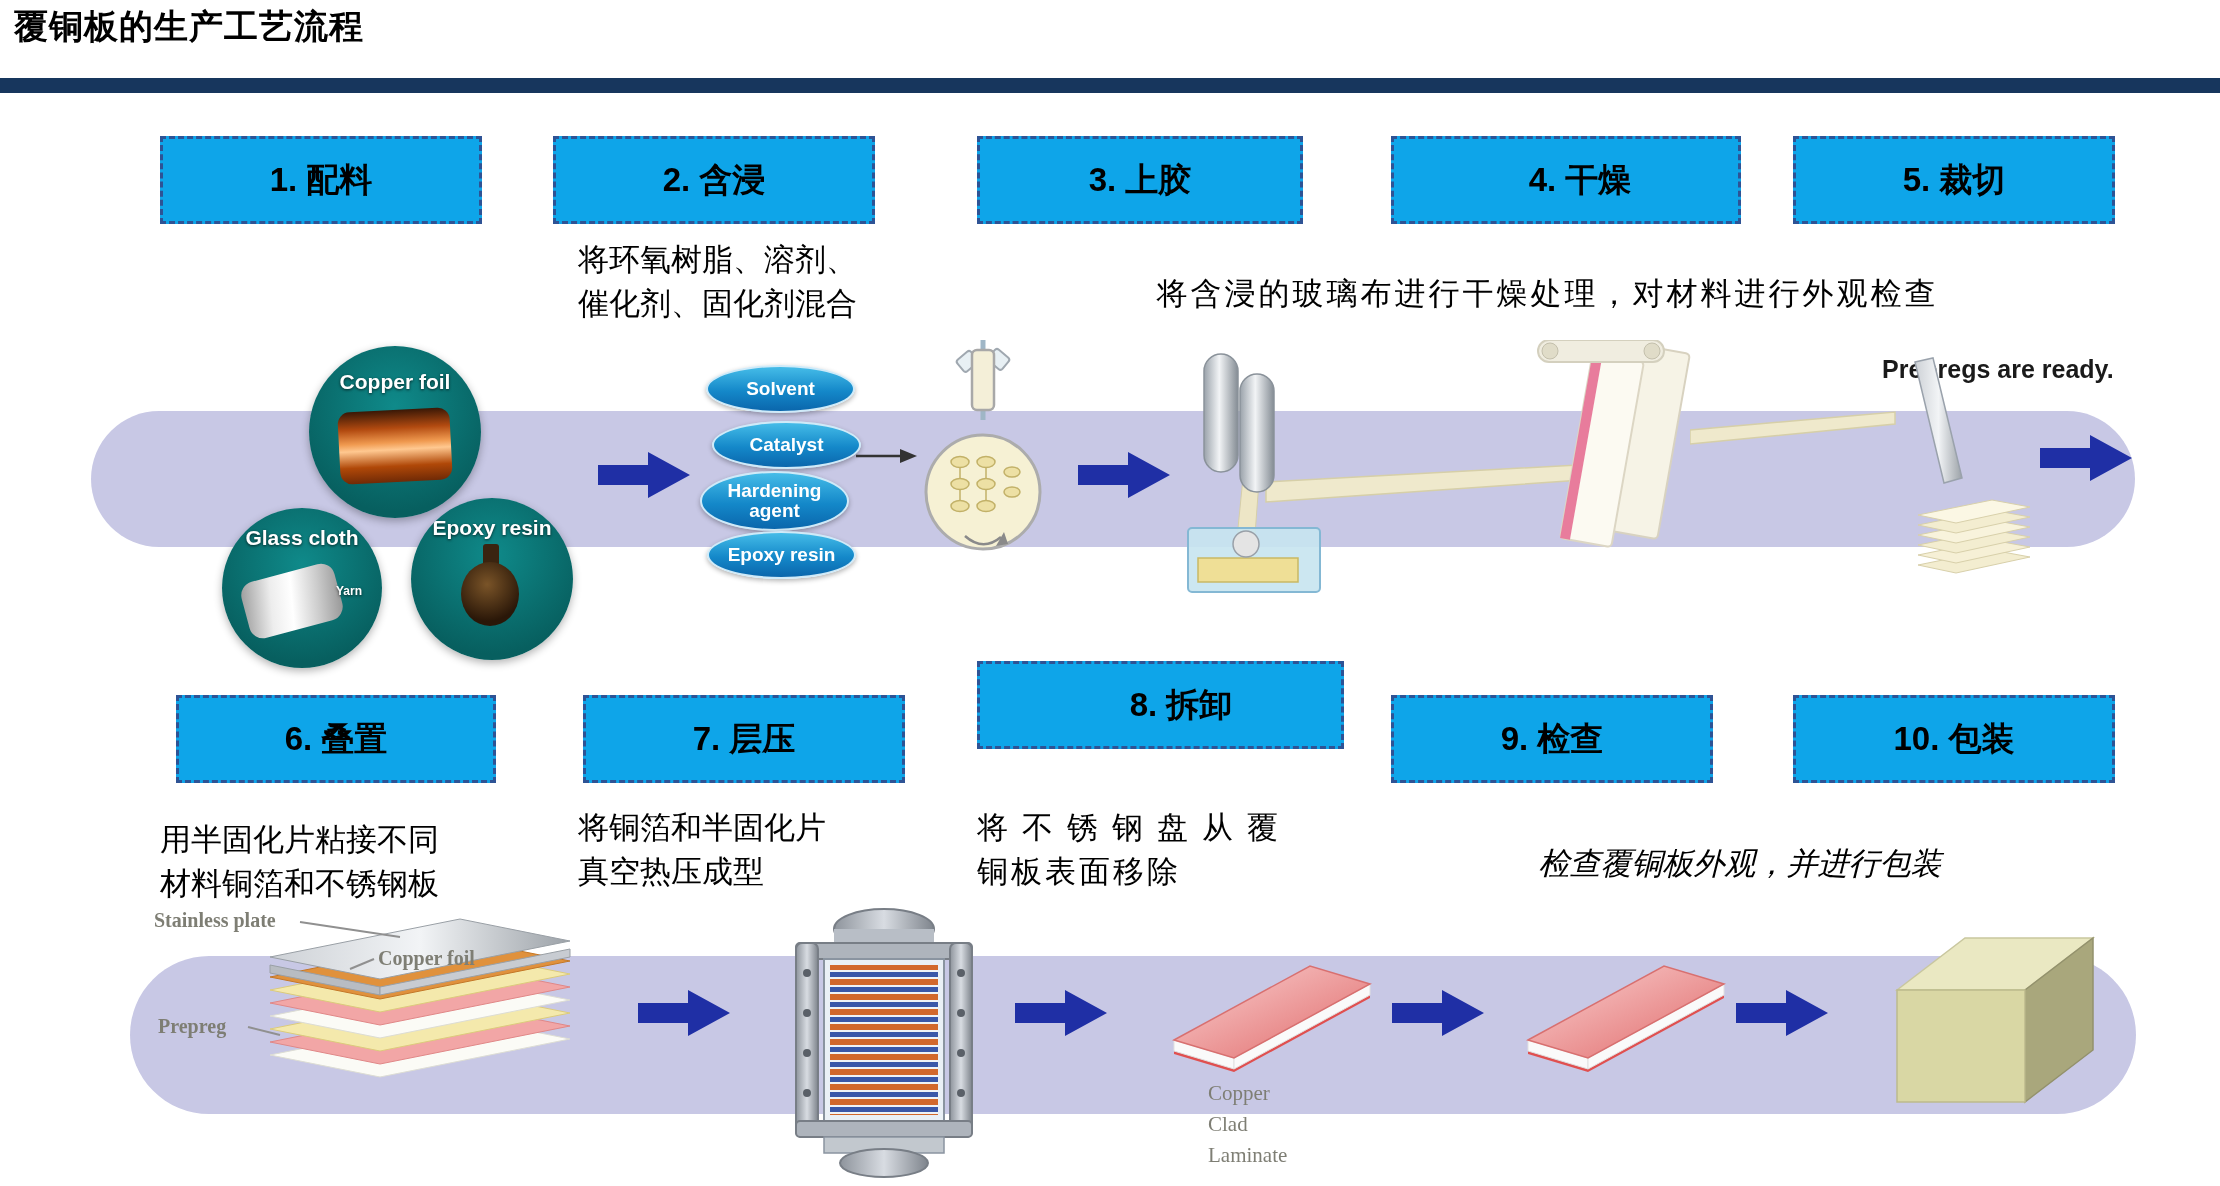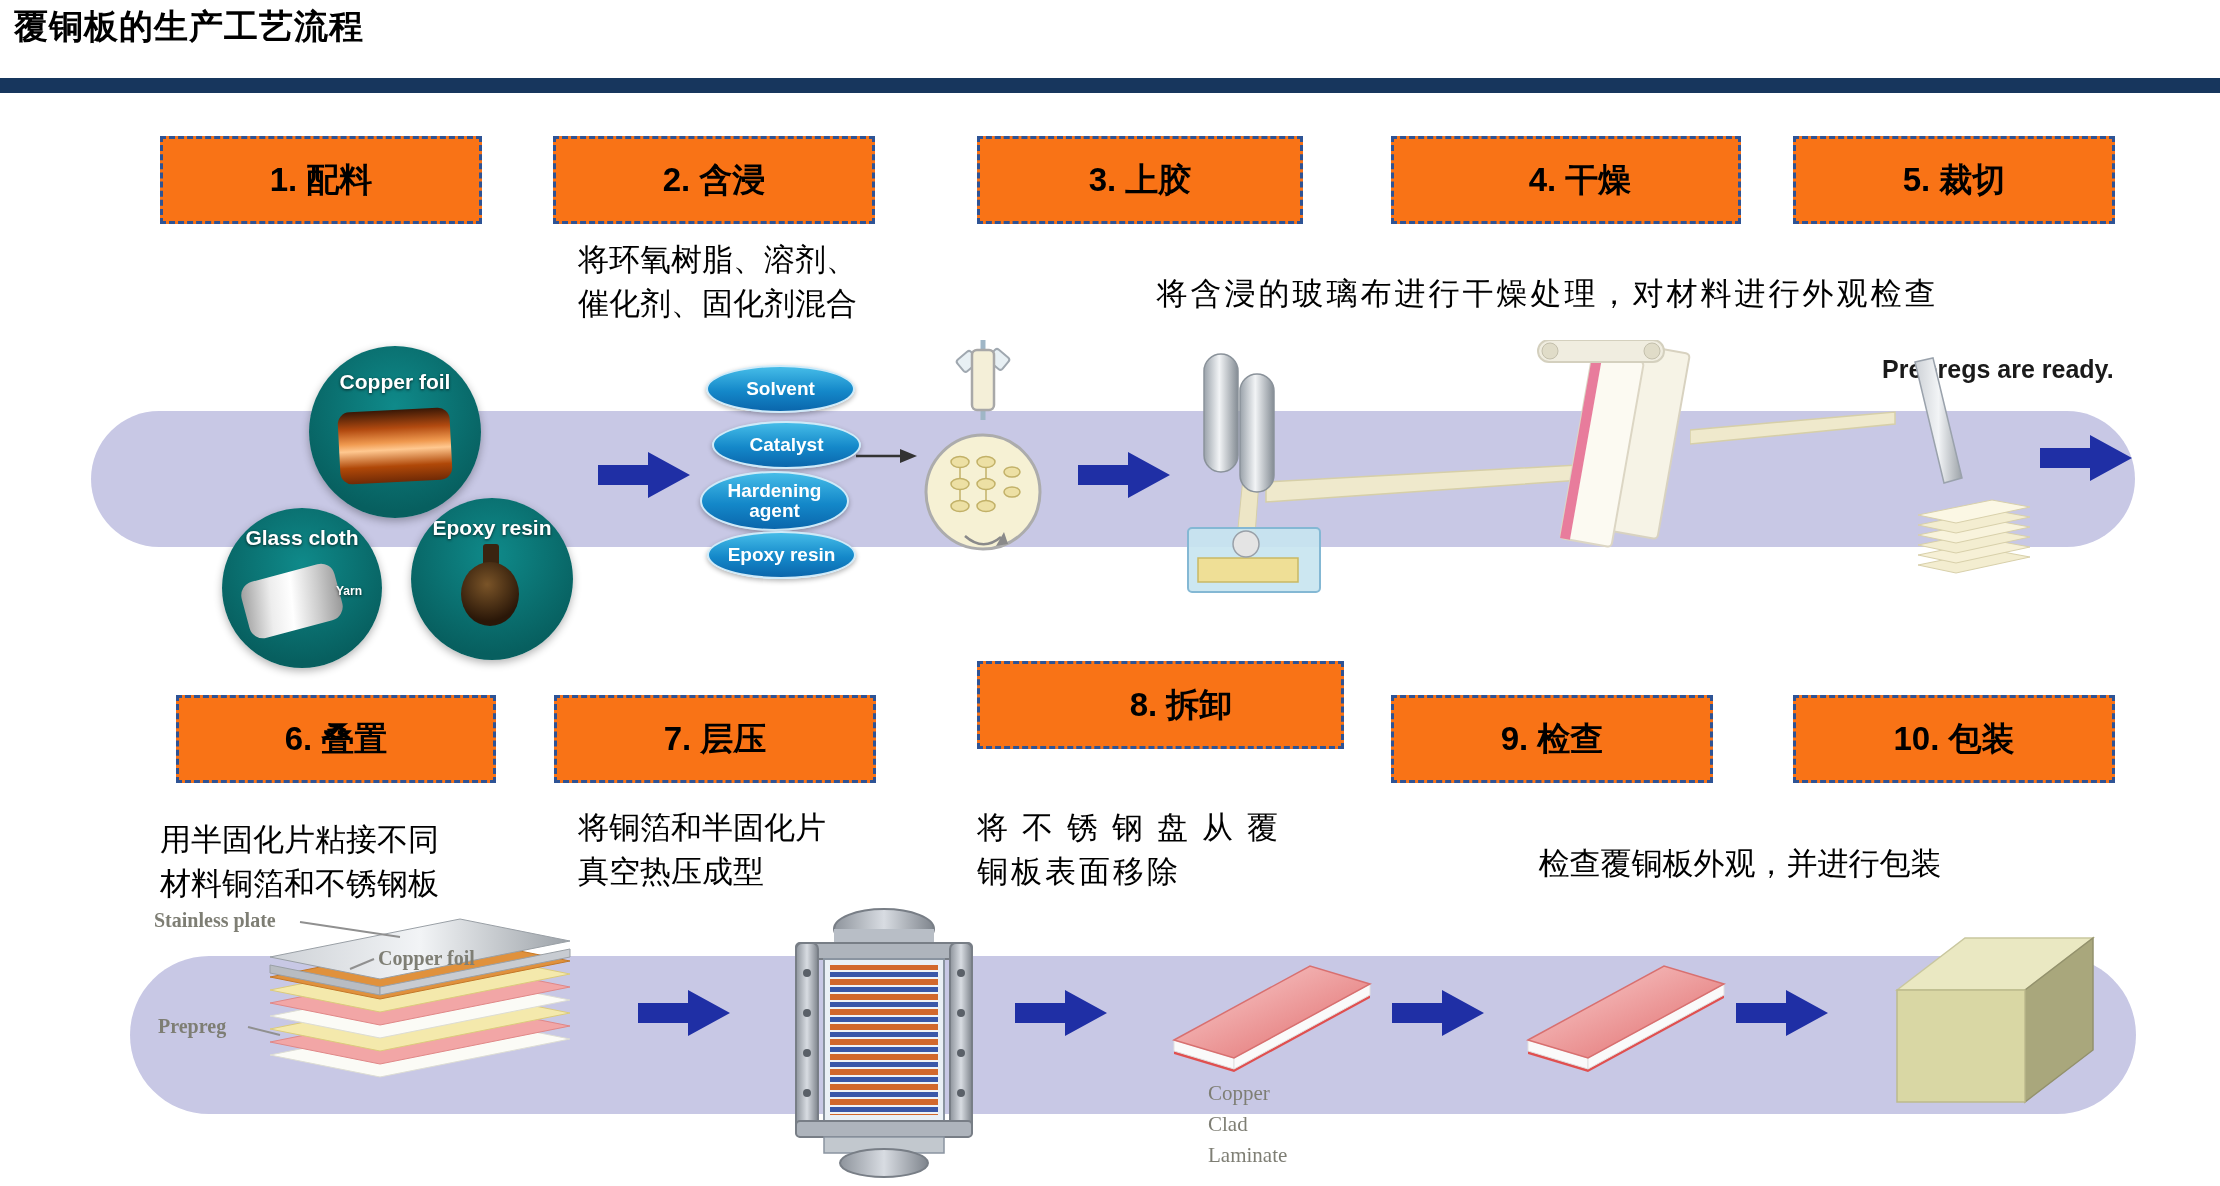--- a/index.html
+++ b/index.html
@@ -1,21 +1,21 @@
 <!DOCTYPE html>
 <html><head>
 <meta charset="utf-8">
 <style>
   html,body{margin:0;padding:0;background:#fff;}
   .page{position:relative;width:2220px;height:1186px;background:#fff;overflow:hidden;font-family:"Liberation Sans",sans-serif;}
   .abs{position:absolute;}
   .page-title{position:absolute;left:14px;top:4px;font-size:34px;font-weight:bold;color:#000;letter-spacing:1px;}
   .title-bar{position:absolute;left:0;top:78px;width:2220px;height:15px;background:#17365D;}
   .band{position:absolute;background:#C8C8E5;border-radius:80px;}
-  .step-box{position:absolute;height:82px;background:#f97316;border:3px dashed #2E5395;display:flex;align-items:center;justify-content:center;}
+  .step-box{position:absolute;height:82px;background:#0ea5e9;border:3px dashed #2E5395;display:flex;align-items:center;justify-content:center;}
   .step-box span{font-size:33px;font-weight:bold;color:#000;}
   .desc{position:absolute;font-size:31px;line-height:44px;color:#000;}
   .center{text-align:center;}
   .arrow{position:absolute;}
   .mat-circle{position:absolute;border-radius:50%;background:radial-gradient(circle at 50% 35%, #0F8A8A, #075F5F 75%);overflow:hidden;box-shadow:0 3px 8px rgba(0,0,0,.3);}
   .mat-label{position:absolute;width:100%;text-align:center;color:#fff;font-weight:bold;font-size:21px;text-shadow:0 1px 3px rgba(0,0,0,.7);}
   .yarn-label{position:absolute;color:#fff;font-weight:bold;font-size:12px;text-shadow:0 1px 3px rgba(0,0,0,.7);}
   .chem-pill{position:absolute;width:145px;height:44px;border-radius:50%;background:linear-gradient(180deg,#45BCE8 0%,#1488C9 55%,#0A66AC 100%);border:2px solid #CFEAF8;color:#fff;font-weight:bold;font-size:19px;display:flex;align-items:center;justify-content:center;text-align:center;line-height:1.05;box-shadow:0 2px 5px rgba(0,0,0,.3);}
   .prepregs{position:absolute;font-size:25px;font-weight:bold;color:#1a1a1a;}
   .eng-label{position:absolute;font-family:"Liberation Serif",serif;font-weight:normal;font-size:21px;color:#7E7E74;line-height:31px;}
@@ -184,21 +184,21 @@
 
   <svg class="arrow" style="left:2040px;top:435px;" width="92" height="46" viewBox="0 0 92 46">
     <polygon points="0,13 50,13 50,0 92,23 50,46 50,33 0,33" fill="#1F2FA5"></polygon>
   </svg>
 
   <div class="band" style="left:130px;top:956px;width:2006px;height:158px;"></div>
 
   <div class="step-box" style="left:176px;top:695px;width:314px;">
       <span>6. 叠置</span>
     </div>
-  <div class="step-box" style="left:554px;top:695px;width:316px;">
+  <div class="step-box" style="left:583px;top:695px;width:316px;">
       <span>7. 层压</span>
     </div>
   <div class="step-box" style="left:977px;top:661px;width:320px;padding-left:41px;">
       <span>8. 拆卸</span>
     </div>
   <div class="step-box" style="left:1391px;top:695px;width:316px;">
       <span>9. 检查</span>
     </div>
   <div class="step-box" style="left:1793px;top:695px;width:316px;">
       <span>10. 包装</span>
@@ -209,21 +209,21 @@
     <div>材料铜箔和不锈钢板</div>
   </div>
   <div class="desc" style="left:578px;top:806px;">
     <div>将铜箔和半固化片</div>
     <div>真空热压成型</div>
   </div>
   <div class="desc" style="left:977px;top:806px;">
     <div style="letter-spacing:14px;">将不锈钢盘从覆</div>
     <div style="letter-spacing:3px;">铜板表面移除</div>
   </div>
-  <div class="desc center" style="left:1460px;top:842px;width:560px;">检查覆铜板外观，并进行包装</div>
+  <div class="desc center" style="left:1460px;top:842px;width:560px;font-style:italic;">检查覆铜板外观，并进行包装</div>
 
   <svg class="abs" style="left:150px;top:895px;" width="480" height="205" viewBox="0 0 480 205">
     <g stroke-width="1">
       <polygon points="120,160 310,122 420,144 230,182" fill="#FBFBF6" stroke="#DDDDD4"></polygon>
       <polygon points="120,147 310,109 420,131 230,169" fill="#F2A6A6" stroke="#E08888"></polygon>
       <polygon points="120,134 310,96 420,118 230,156" fill="#F4E9AC" stroke="#DCCB7C"></polygon>
       <polygon points="120,121 310,83 420,105 230,143" fill="#FBFBF6" stroke="#DDDDD4"></polygon>
       <polygon points="120,108 310,70 420,92 230,130" fill="#F2A6A6" stroke="#E08888"></polygon>
       <polygon points="120,95 310,57 420,79 230,117" fill="#F4E9AC" stroke="#DCCB7C"></polygon>
       <polygon points="120,82 310,44 420,66 230,104" fill="#E0913C" stroke="#C47828"></polygon>

